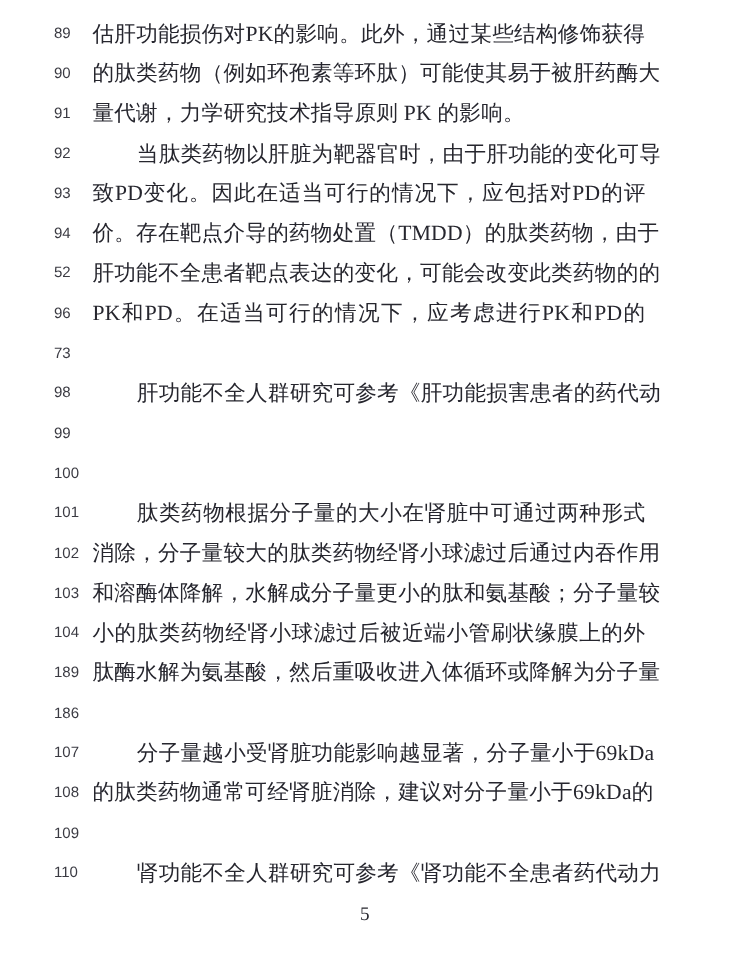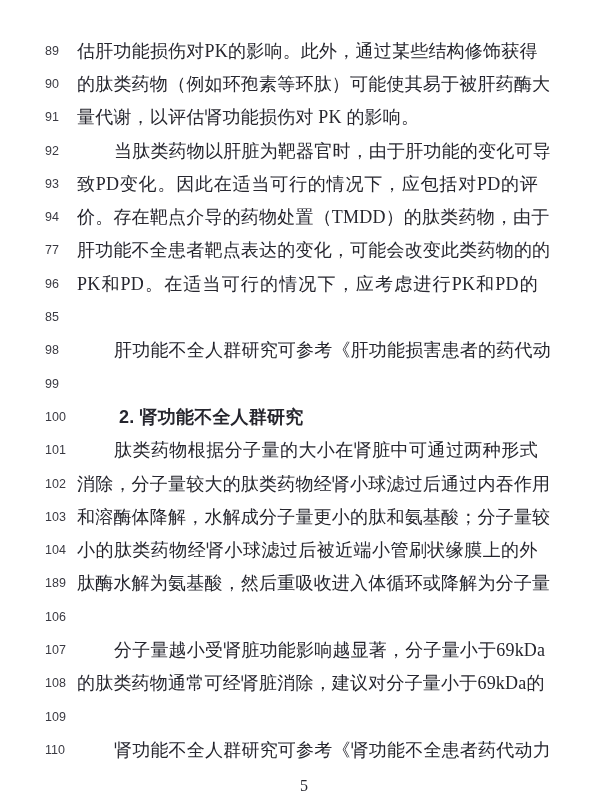--- a/index.html
+++ b/index.html
@@ -10,21 +10,21 @@
   .page {
     position: relative;
     width: 608px;
     height: 809px;
     background: #ffffff;
     overflow: hidden;
     font-family: "Liberation Serif", "DejaVu Serif", serif;
     color: #26262e;
   }
   .lines {
-    padding-top: 34px;
+    padding-top: 11px;
   }
   .row {
     display: flex;
     align-items: center;
     height: 33.3px;
     padding-left: 45px;
     box-sizing: border-box;
   }
   .num {
     flex: none;
@@ -125,21 +125,21 @@
           <span class="tok">于</span>
           <span class="tok">被</span>
           <span class="tok">肝</span>
           <span class="tok">药</span>
           <span class="tok">酶</span>
           <span class="tok">大</span>
         </span>
   </div>
       <div class="row">
     <span class="num">91</span>
-    <span class="text">量代谢，以评估肾功能损伤对 PK 的影响。</span>
+    <span class="text">量代谢，力学研究技术指导原则 PK 的影响。</span>
   </div>
       <div class="row indent">
     <span class="num">92</span>
     <span class="text fill">
           <span class="tok">当</span>
           <span class="tok">肽</span>
           <span class="tok">类</span>
           <span class="tok">药</span>
           <span class="tok">物</span>
           <span class="tok">以</span>
@@ -215,21 +215,21 @@
           <span class="tok">肽</span>
           <span class="tok">类</span>
           <span class="tok">药</span>
           <span class="tok">物</span>
           <span class="tok">，</span>
           <span class="tok">由</span>
           <span class="tok">于</span>
         </span>
   </div>
       <div class="row">
-    <span class="num">77</span>
+    <span class="num">52</span>
     <span class="text fill">
           <span class="tok">肝</span>
           <span class="tok">功</span>
           <span class="tok">能</span>
           <span class="tok">不</span>
           <span class="tok">全</span>
           <span class="tok">患</span>
           <span class="tok">者</span>
           <span class="tok">靶</span>
           <span class="tok">点</span>
@@ -274,21 +274,21 @@
           <span class="tok">虑</span>
           <span class="tok">进</span>
           <span class="tok">行</span>
           <span class="tok">PK</span>
           <span class="tok">和</span>
           <span class="tok">PD</span>
           <span class="tok">的</span>
         </span>
   </div>
       <div class="row">
-    <span class="num">85</span>
+    <span class="num">73</span>
   </div>
       <div class="row indent">
     <span class="num">98</span>
     <span class="text fill">
           <span class="tok">肝</span>
           <span class="tok">功</span>
           <span class="tok">能</span>
           <span class="tok">不</span>
           <span class="tok">全</span>
           <span class="tok">人</span>
@@ -310,21 +310,20 @@
           <span class="tok">药</span>
           <span class="tok">代</span>
           <span class="tok">动</span>
         </span>
   </div>
       <div class="row">
     <span class="num">99</span>
   </div>
       <div class="row indent heading">
     <span class="num">100</span>
-    <span class="text">2. 肾功能不全人群研究</span>
   </div>
       <div class="row indent">
     <span class="num">101</span>
     <span class="text fill">
           <span class="tok">肽</span>
           <span class="tok">类</span>
           <span class="tok">药</span>
           <span class="tok">物</span>
           <span class="tok">根</span>
           <span class="tok">据</span>
@@ -464,21 +463,21 @@
           <span class="tok">或</span>
           <span class="tok">降</span>
           <span class="tok">解</span>
           <span class="tok">为</span>
           <span class="tok">分</span>
           <span class="tok">子</span>
           <span class="tok">量</span>
         </span>
   </div>
       <div class="row">
-    <span class="num">106</span>
+    <span class="num">186</span>
   </div>
       <div class="row indent">
     <span class="num">107</span>
     <span class="text fill">
           <span class="tok">分</span>
           <span class="tok">子</span>
           <span class="tok">量</span>
           <span class="tok">越</span>
           <span class="tok">小</span>
           <span class="tok">受</span>

